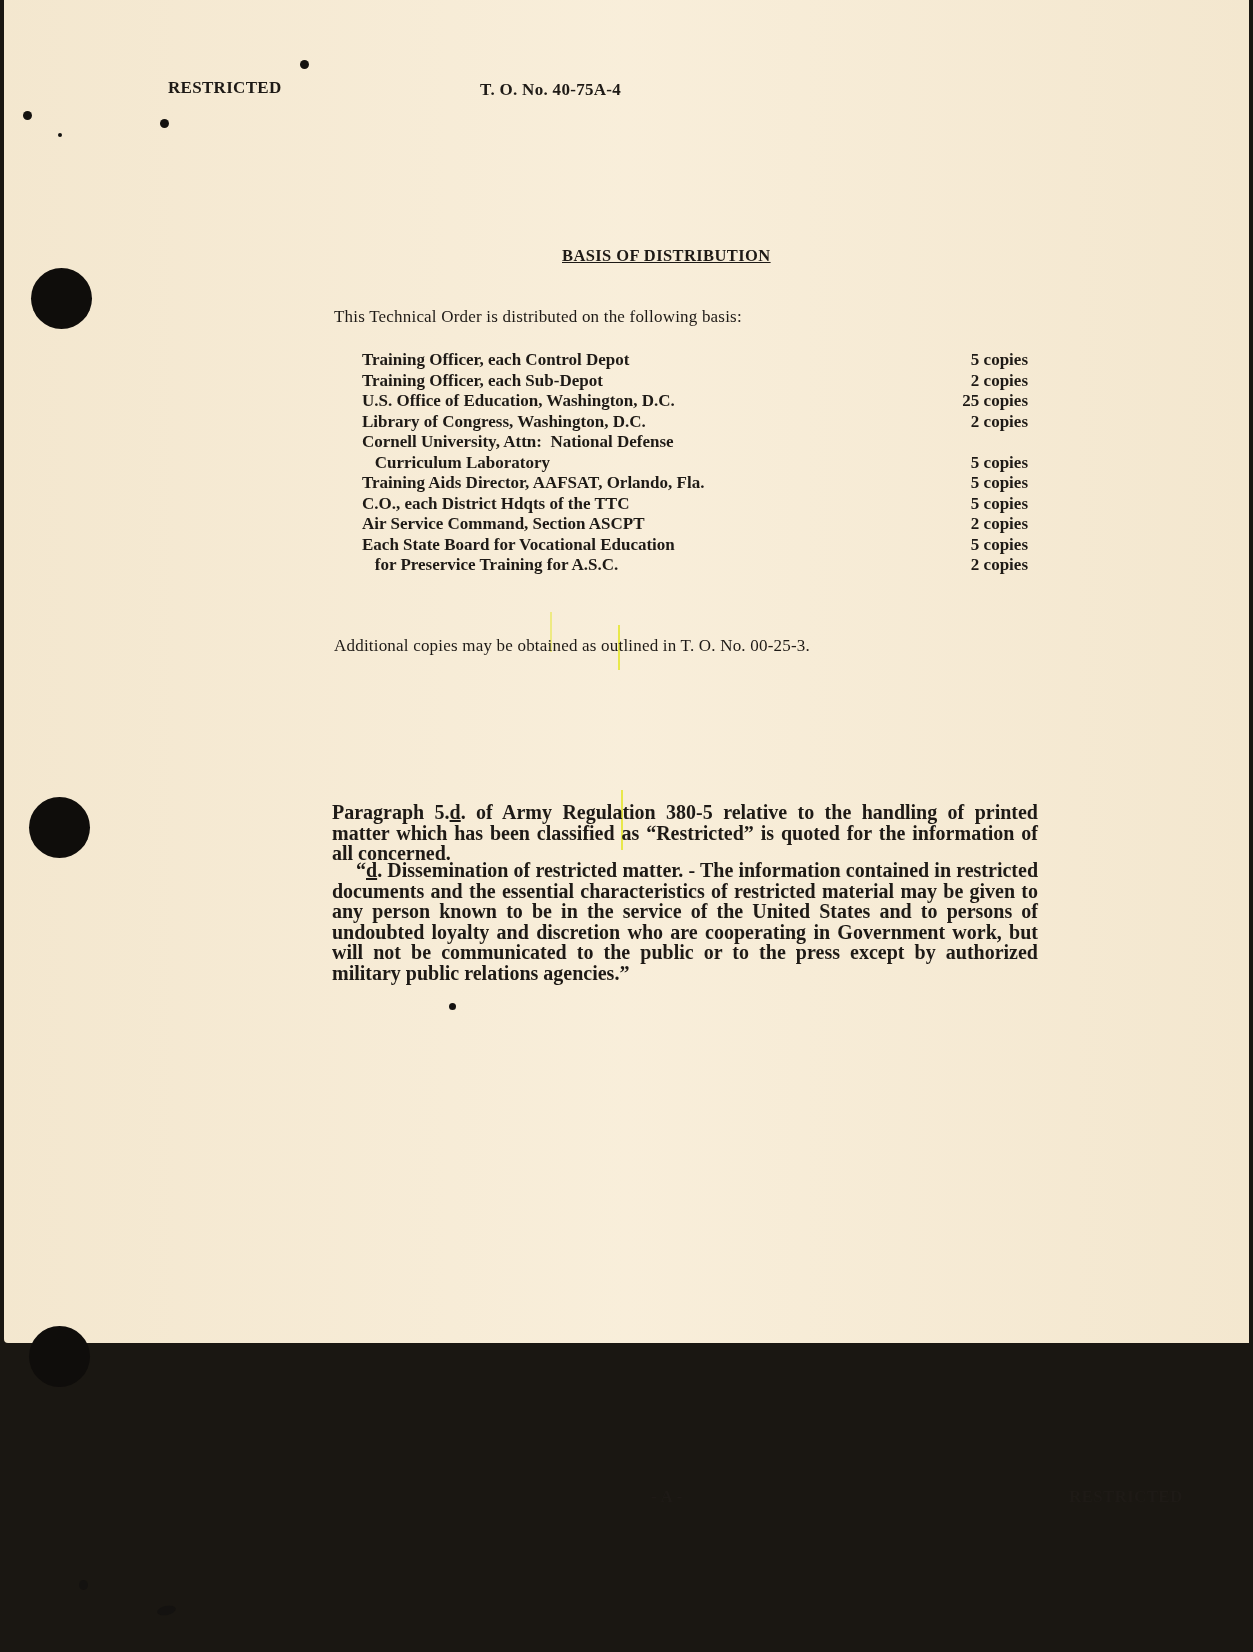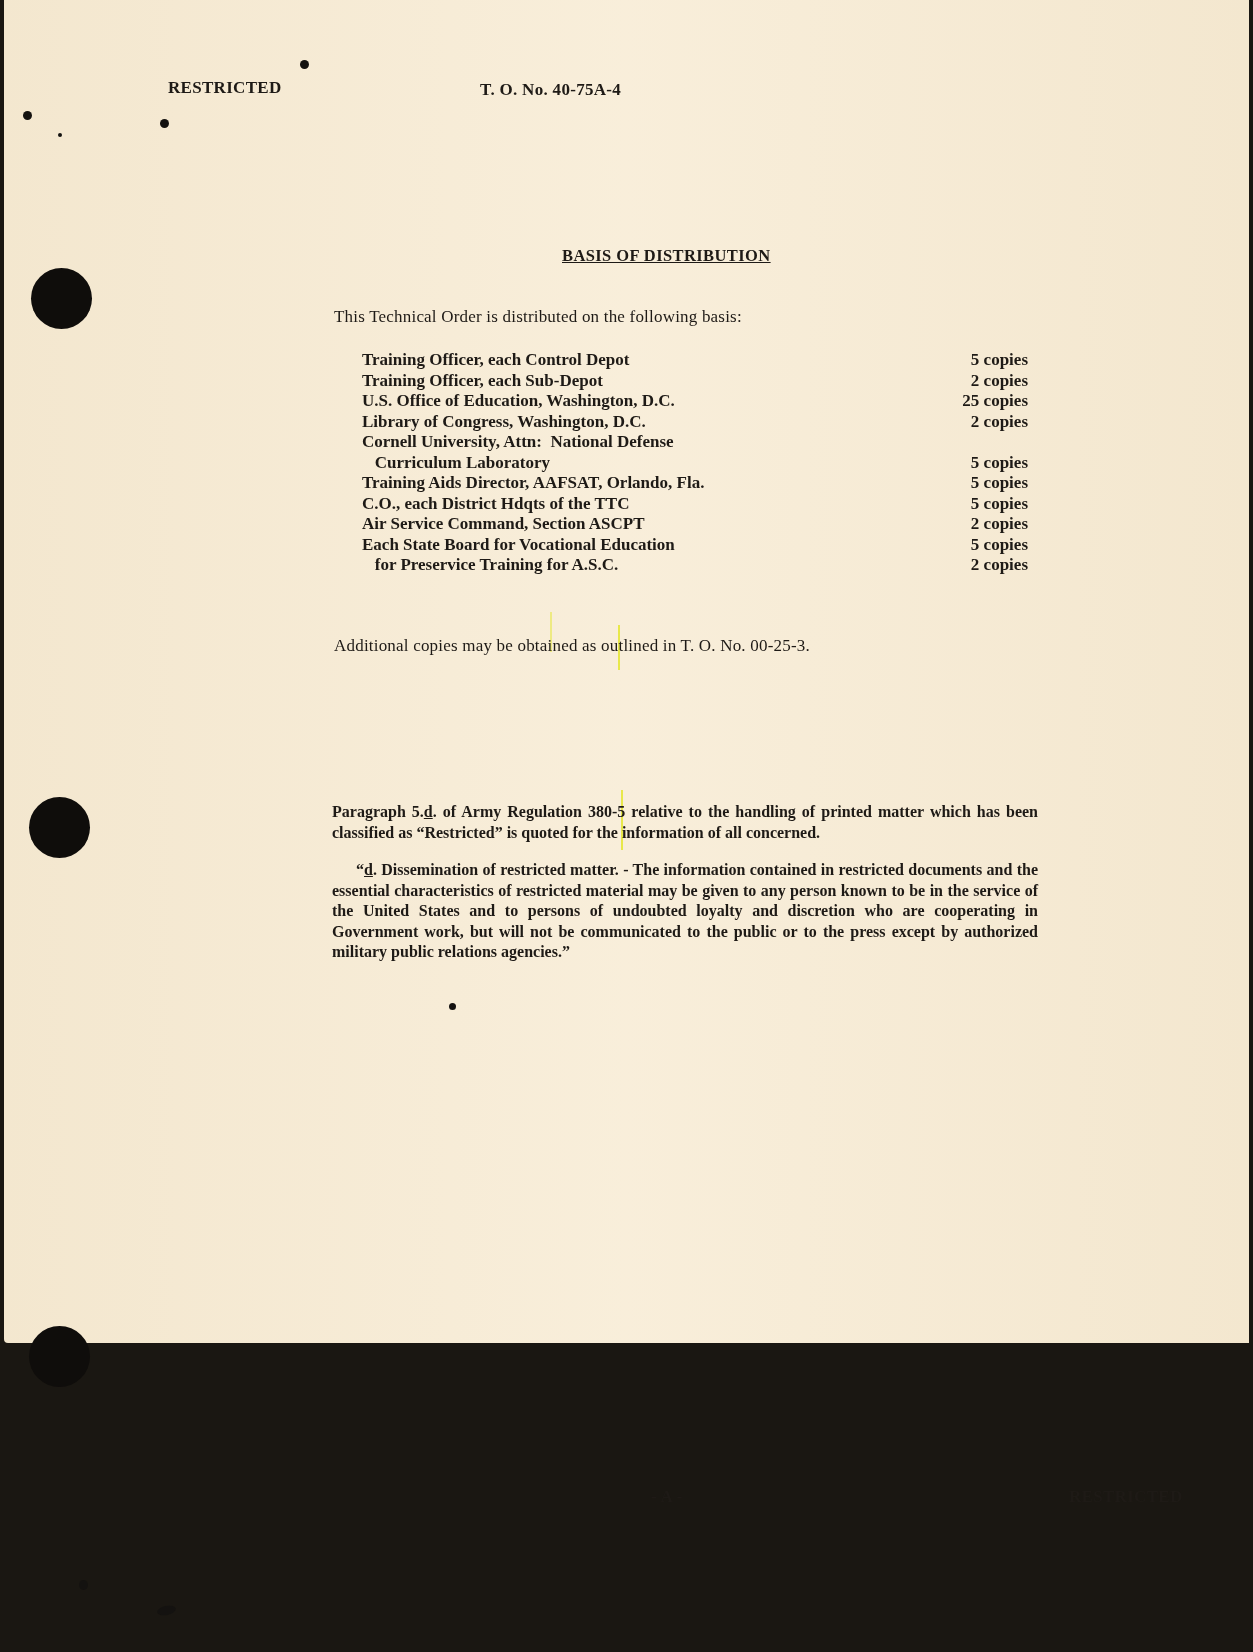--- a/index.html
+++ b/index.html
@@ -18,21 +18,21 @@
   .hole { position:absolute; border-radius:50%; background:#0f0d0b; }
   .speck { position:absolute; border-radius:50%; background:#141210; }
   .abs { position:absolute; white-space:nowrap; }
   .hdr { font-size:17px; font-weight:bold; letter-spacing:0.3px; }
   .title { font-size:16.5px; font-weight:bold; letter-spacing:0.4px; }
   .body-t { font-size:17px; font-weight:normal; letter-spacing:0.2px; }
   .dist-list { position:absolute; left:358px; top:350px; width:666px; }
   .dist-row { display:flex; justify-content:space-between; height:20.5px; font-size:17px; font-weight:bold; line-height:20.5px; }
   .dist-row .name { white-space:pre; }
   .dist-row .qty { text-align:left; }
-  .para { position:absolute; left:328px; width:706px; font-size:16px; font-weight:bold; line-height:20.5px; text-align:justify; }
+  .para { position:absolute; left:328px; width:706px; font-size:20px; font-weight:bold; line-height:20.5px; text-align:justify; }
   .para p { margin:0; }
   .u { text-decoration:underline; }
   .yline { position:absolute; background:#e8e84a; width:1.5px; }
 </style>
 </head>
 <body>
 
 <div class="page">
 
   <div class="hole" style="left:27px;top:268px;width:61px;height:61px;"></div>

